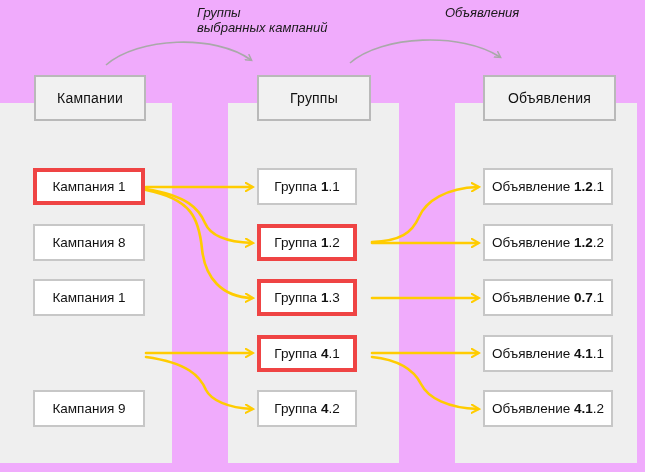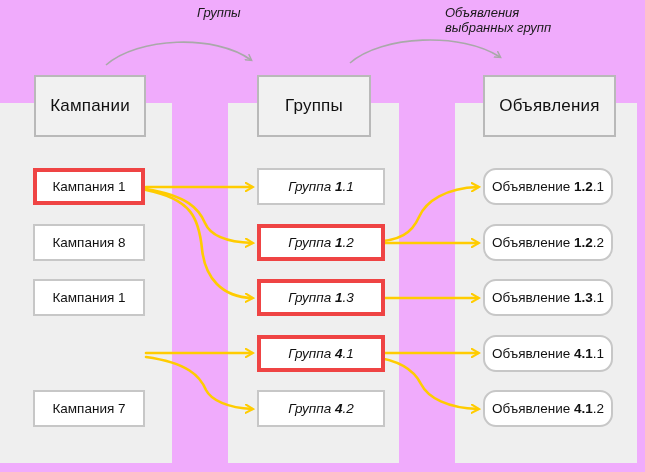--- a/index.html
+++ b/index.html
@@ -6,38 +6,38 @@
   .stage{
     position:relative;width:645px;height:472px;background:#f0abfc;overflow:hidden;
     font-family:"Liberation Sans", sans-serif;color:#111;
   }
   .band{position:absolute;top:103px;height:360px;background:#efefef;}
   .band.b0{left:0;width:172px;}
   .band.b1{left:228px;width:171px;}
   .band.b2{left:455px;width:182px;}
 
   .hdr{
-    position:absolute;top:75px;height:62px;background:#f1f1f1;border:2px solid #b9b9b9;
+    position:absolute;top:75px;height:46px;background:#f1f1f1;border:2px solid #b9b9b9;
     box-sizing:border-box;display:flex;align-items:center;justify-content:center;
-    font-size:17px;letter-spacing:.2px;z-index:3;
+    font-size:14px;letter-spacing:.2px;z-index:3;
   }
   .hdr.h0{left:34px;width:112px;}
   .hdr.h1{left:257px;width:114px;}
   .hdr.h2{left:483px;width:133px;}
 
   .item{
     position:absolute;height:37px;background:#fff;border:2px solid #c7c7c7;
     box-sizing:border-box;display:flex;align-items:center;justify-content:center;
     font-size:13.5px;white-space:pre;z-index:3;
   }
   .item.selected{border:4px solid #ef4444;}
   .item b{font-weight:bold;}
   .c0{left:33px;width:112px;}
-  .c1{left:257px;width:128px;font-style:italic;}
-  .c2{left:483px;width:130px;border-radius:13px;}
+  .c1{left:257px;width:100px;}
+  .c2{left:483px;width:130px;}
   .r0{top:168px;}.r1{top:224px;}.r2{top:279px;}.r3{top:335px;}.r4{top:390px;}
 
   .ann{
     position:absolute;top:5px;font-style:italic;font-size:13px;line-height:15px;color:#1a1a1a;z-index:3;
   }
   .ann.a0{left:197px;}
   .ann.a1{left:445px;}
 
   svg.wires{position:absolute;left:0;top:0;z-index:2;pointer-events:none;}
 </style>
@@ -45,24 +45,24 @@
 <body>
 
 <div class="stage">
 
   <div class="band b0"></div>
   <div class="band b1"></div>
   <div class="band b2"></div>
 
   <div class="ann a0">
     <div>Группы</div>
+    <div>выбранных кампаний</div>
   </div>
   <div class="ann a1">
     <div>Объявления</div>
-    <div>выбранных групп</div>
   </div>
 
   <svg class="wires" width="645" height="472" viewBox="0 0 645 472">
     <defs>
       <marker id="ay" viewBox="0 0 10 10" refX="7" refY="5" markerWidth="4" markerHeight="4" orient="auto">
         <path d="M1,1 L8,5 L1,9" fill="none" stroke="#ffcc00" stroke-width="2" stroke-linecap="round"></path>
       </marker>
       <marker id="ag" viewBox="0 0 10 10" refX="7" refY="5" markerWidth="5" markerHeight="5" orient="auto">
         <path d="M1,1 L8,5 L1,9" fill="none" stroke="#a9a9a9" stroke-width="1.8" stroke-linecap="round"></path>
       </marker>
@@ -93,27 +93,27 @@
   <div class="hdr h1">
       <span>Группы</span>
     </div>
   <div class="hdr h2">
       <span>Объявления</span>
     </div>
 
   <div class="item c0 r0 selected"><span>Кампания 1</span><b></b><span></span></div>
   <div class="item c0 r1"><span>Кампания 8</span><b></b><span></span></div>
   <div class="item c0 r2"><span>Кампания 1</span><b></b><span></span></div>
-  <div class="item c0 r4"><span>Кампания 7</span><b></b><span></span></div>
+  <div class="item c0 r4"><span>Кампания 9</span><b></b><span></span></div>
 
   <div class="item c1 r0"><span>Группа </span><b>1</b><span>.1</span></div>
   <div class="item c1 r1 selected"><span>Группа </span><b>1</b><span>.2</span></div>
   <div class="item c1 r2 selected"><span>Группа </span><b>1</b><span>.3</span></div>
   <div class="item c1 r3 selected"><span>Группа </span><b>4</b><span>.1</span></div>
   <div class="item c1 r4"><span>Группа </span><b>4</b><span>.2</span></div>
 
   <div class="item c2 r0"><span>Объявление </span><b>1.2</b><span>.1</span></div>
   <div class="item c2 r1"><span>Объявление </span><b>1.2</b><span>.2</span></div>
-  <div class="item c2 r2"><span>Объявление </span><b>1.3</b><span>.1</span></div>
+  <div class="item c2 r2"><span>Объявление </span><b>0.7</b><span>.1</span></div>
   <div class="item c2 r3"><span>Объявление </span><b>4.1</b><span>.1</span></div>
   <div class="item c2 r4"><span>Объявление </span><b>4.1</b><span>.2</span></div>
 
 </div>
 
 </body></html>

